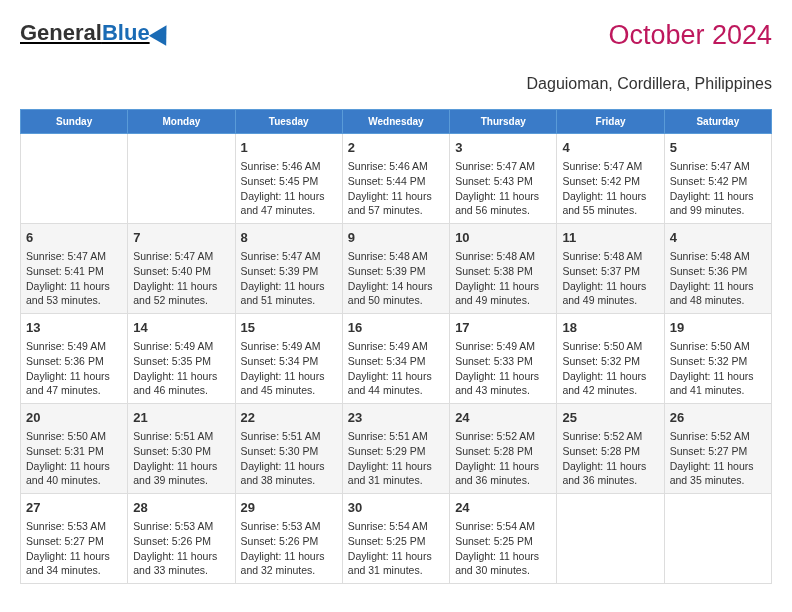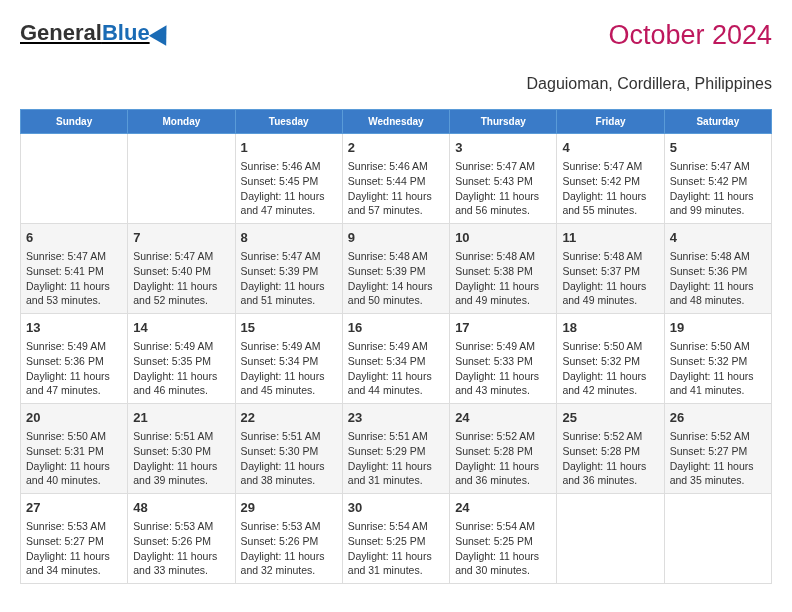--- a/index.html
+++ b/index.html
@@ -293,21 +293,21 @@
         </td>
       </tr>
       <tr>
         <td>
           <span class="day-number">27</span>
           <div>Sunrise: 5:53 AM</div>
           <div>Sunset: 5:27 PM</div>
           <div>Daylight: 11 hours and 34 minutes.</div>
         </td>
         <td>
-          <span class="day-number">48</span>
+          <span class="day-number">28</span>
           <div>Sunrise: 5:53 AM</div>
           <div>Sunset: 5:26 PM</div>
           <div>Daylight: 11 hours and 33 minutes.</div>
         </td>
         <td>
           <span class="day-number">29</span>
           <div>Sunrise: 5:53 AM</div>
           <div>Sunset: 5:26 PM</div>
           <div>Daylight: 11 hours and 32 minutes.</div>
         </td>

